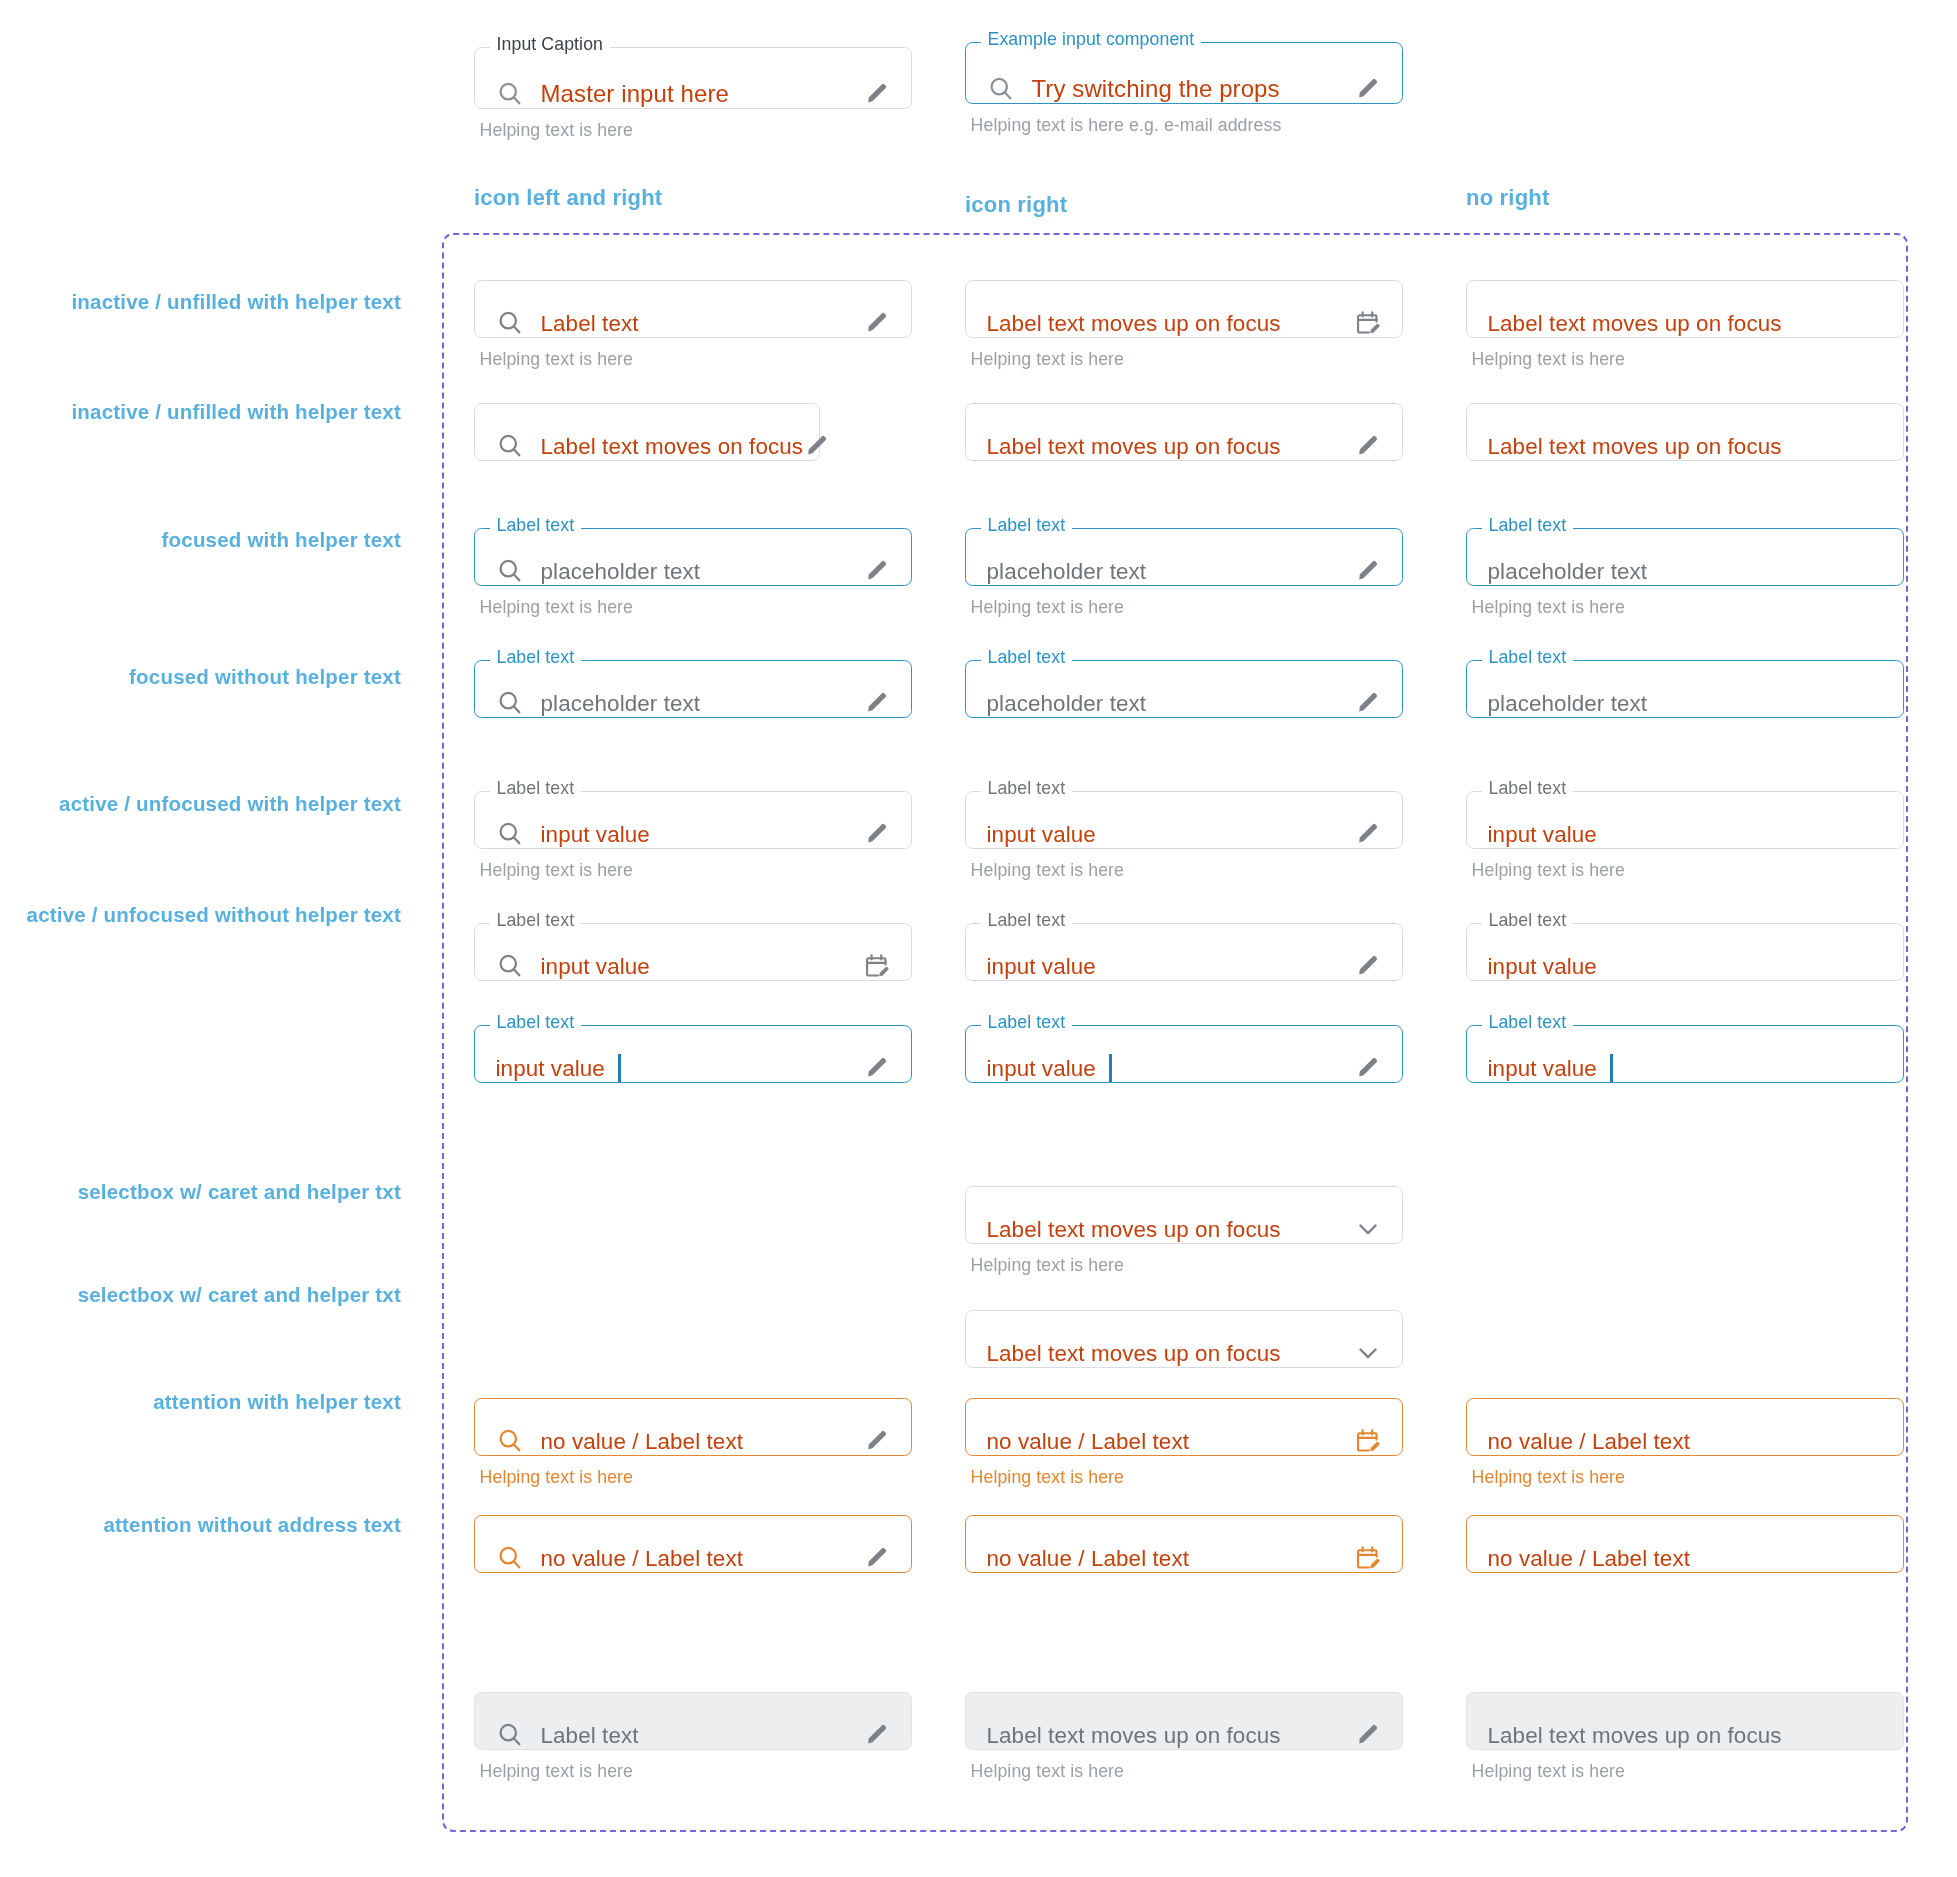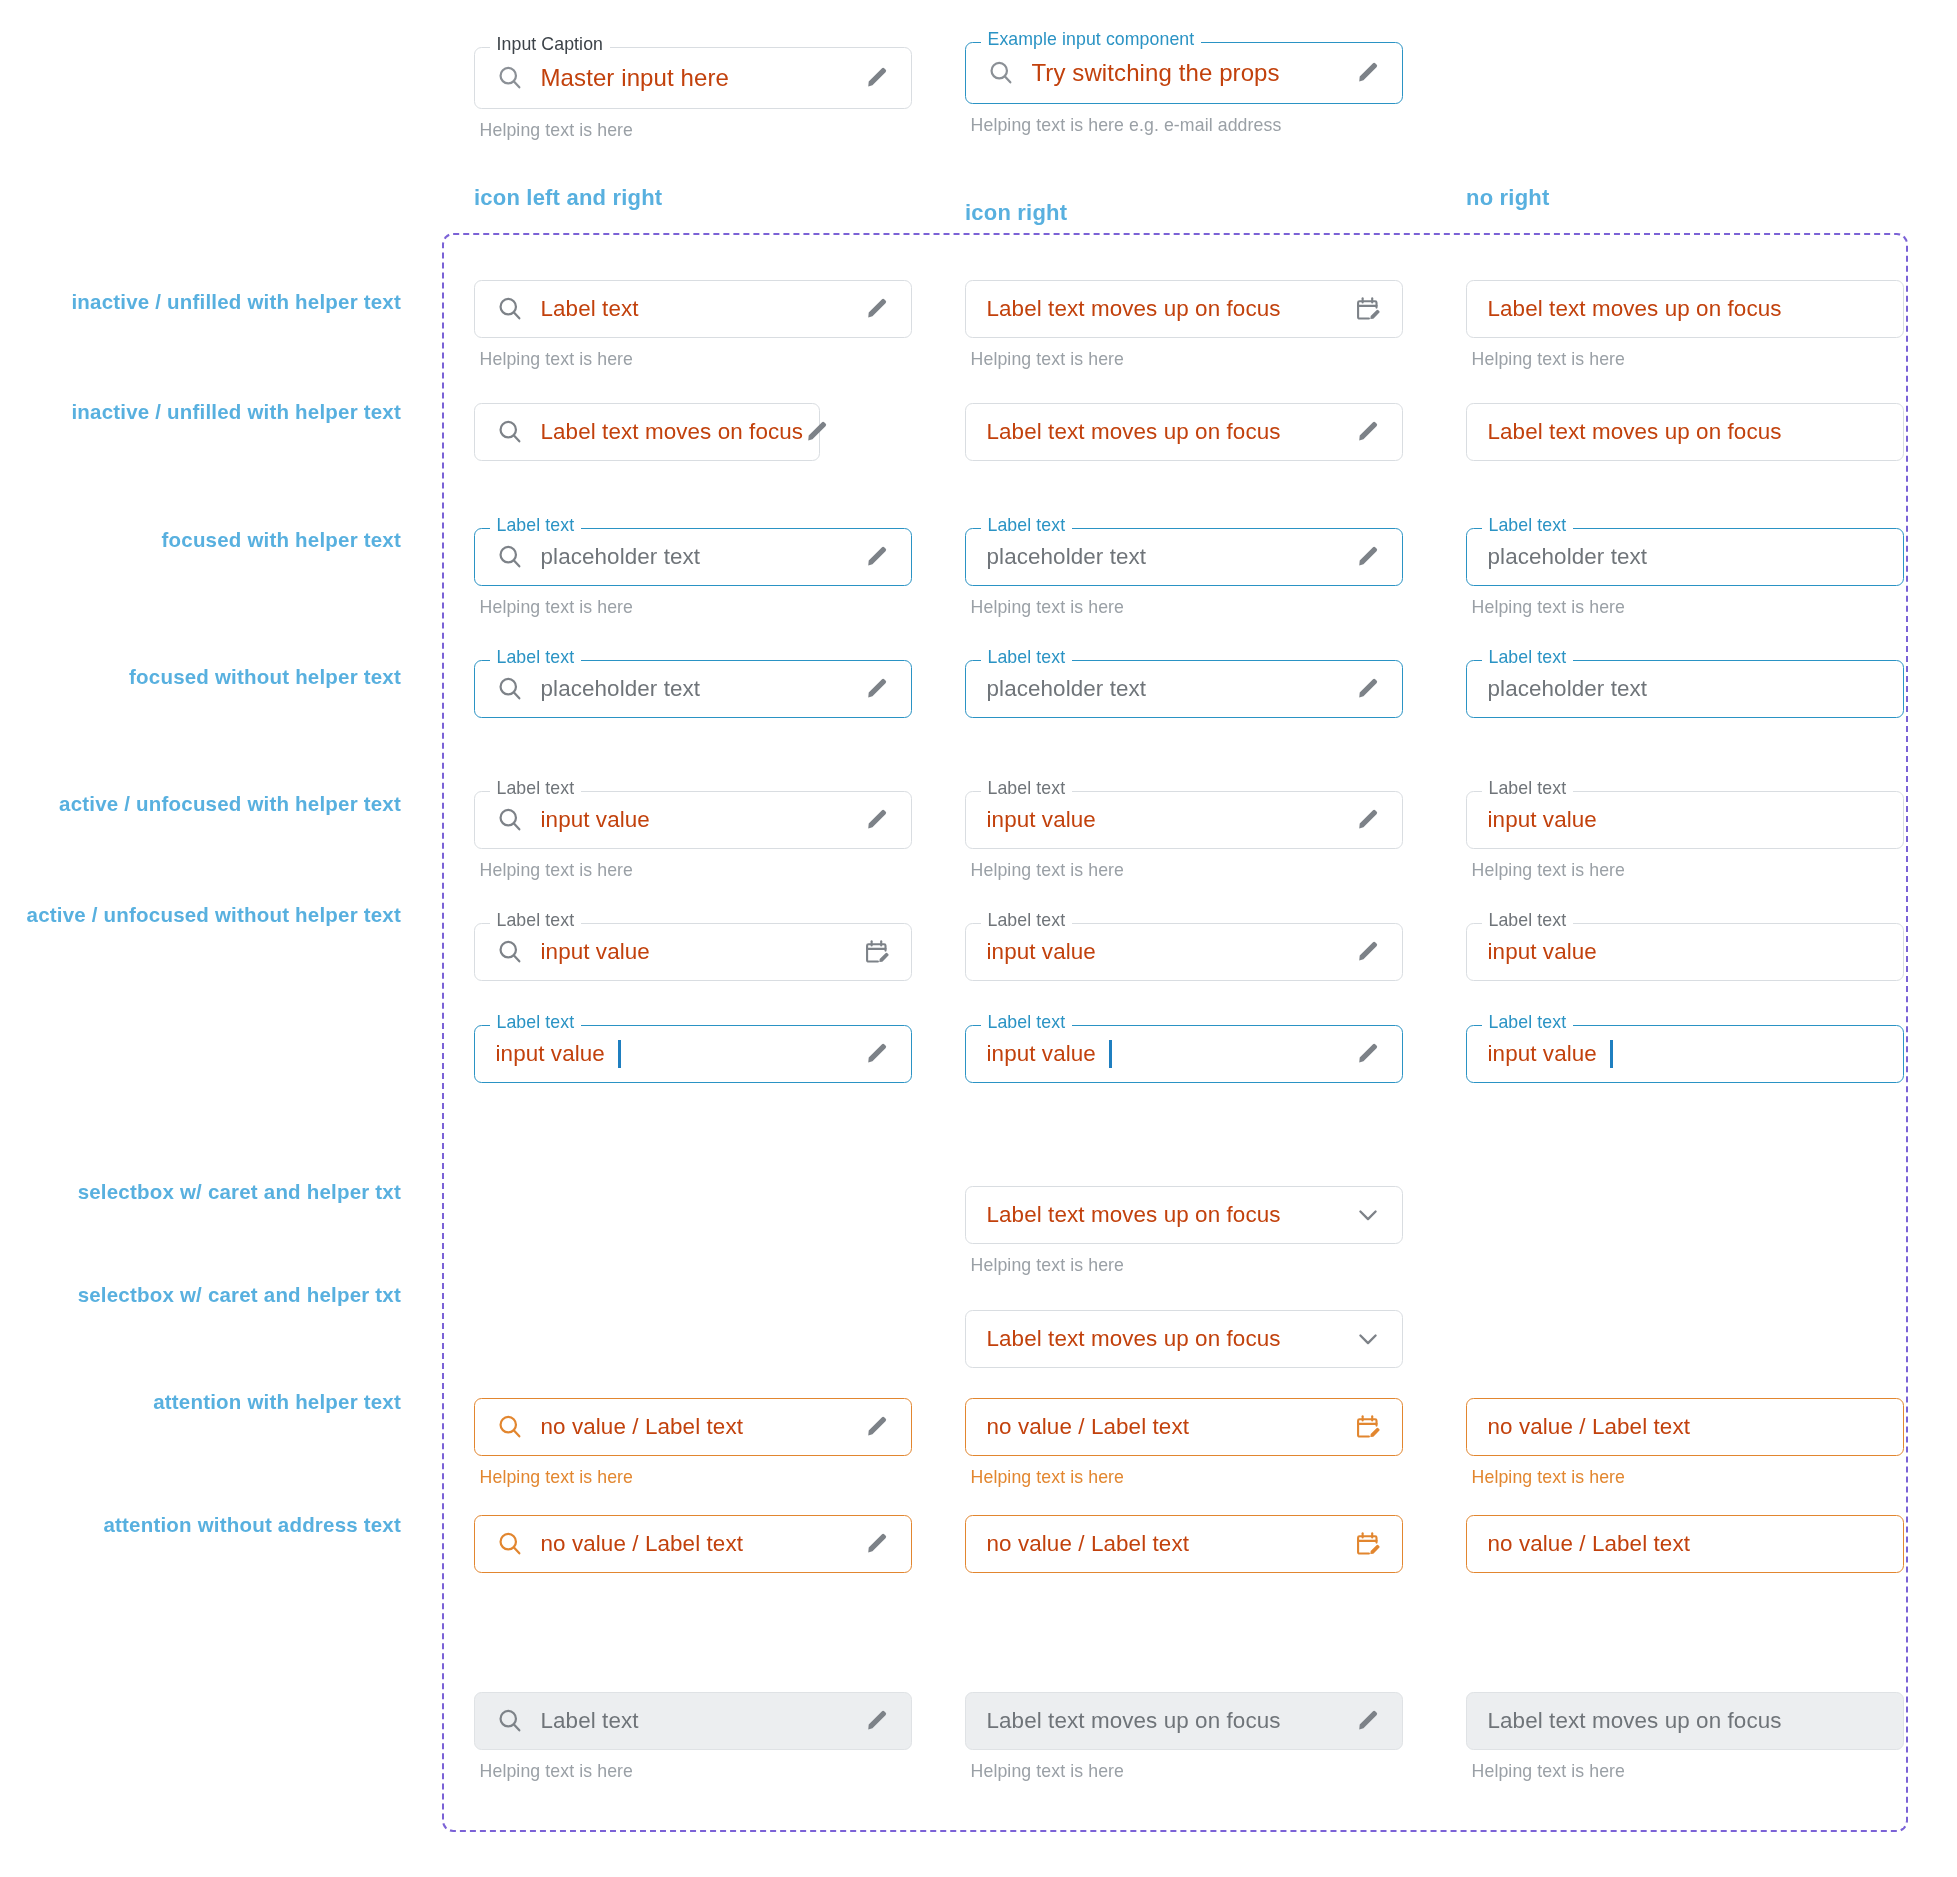--- a/index.html
+++ b/index.html
@@ -18,21 +18,21 @@
   }
 
   
   .field { position: absolute; }
   .box {
     position: relative;
     border: 1.4px solid #d9dde1;
     border-radius: 7.5px;
     background: #fff;
     display: flex;
-    align-items: center;
+    align-items: flex-end;
     padding: 0 20.5px;
     height: 58px;
   }
   .ico { flex: 0 0 auto; display: flex; align-items: center; justify-content: center; }
   .ico svg { display: block; }
   .ico.left { margin-right: 17px; }
   .ico.right { margin-left: auto; }
   .val {
     font-size: 22.4px;
     color: #c2410c;
@@ -158,21 +158,21 @@
               </span>
             </span>
           </div>
           <div class="helper">Helping text is here e.g. e-mail address</div>
         </div>
       </div>
     </div>
 
   <div id="colheads">
       <div class="colhead" style="left:474px;top:185px">icon left and right</div>
-      <div class="colhead" style="left:965px;top:200px">icon right</div>
+      <div class="colhead" style="left:965px;top:192px">icon right</div>
       <div class="colhead" style="left:1466px;top:185px">no right</div>
     </div>
 
   <div id="rowlabels">
       <div class="rowlabel" style="left:0px;top:289px;width:401px">inactive / unfilled with helper text</div>
       <div class="rowlabel" style="left:0px;top:399px;width:401px">inactive / unfilled with helper text</div>
       <div class="rowlabel" style="left:0px;top:527px;width:401px">focused with helper text</div>
       <div class="rowlabel" style="left:0px;top:664px;width:401px">focused without helper text</div>
       <div class="rowlabel" style="left:0px;top:791px;width:401px">active / unfocused with helper text</div>
       <div class="rowlabel" style="left:0px;top:902px;width:401px">active / unfocused without helper text</div>

